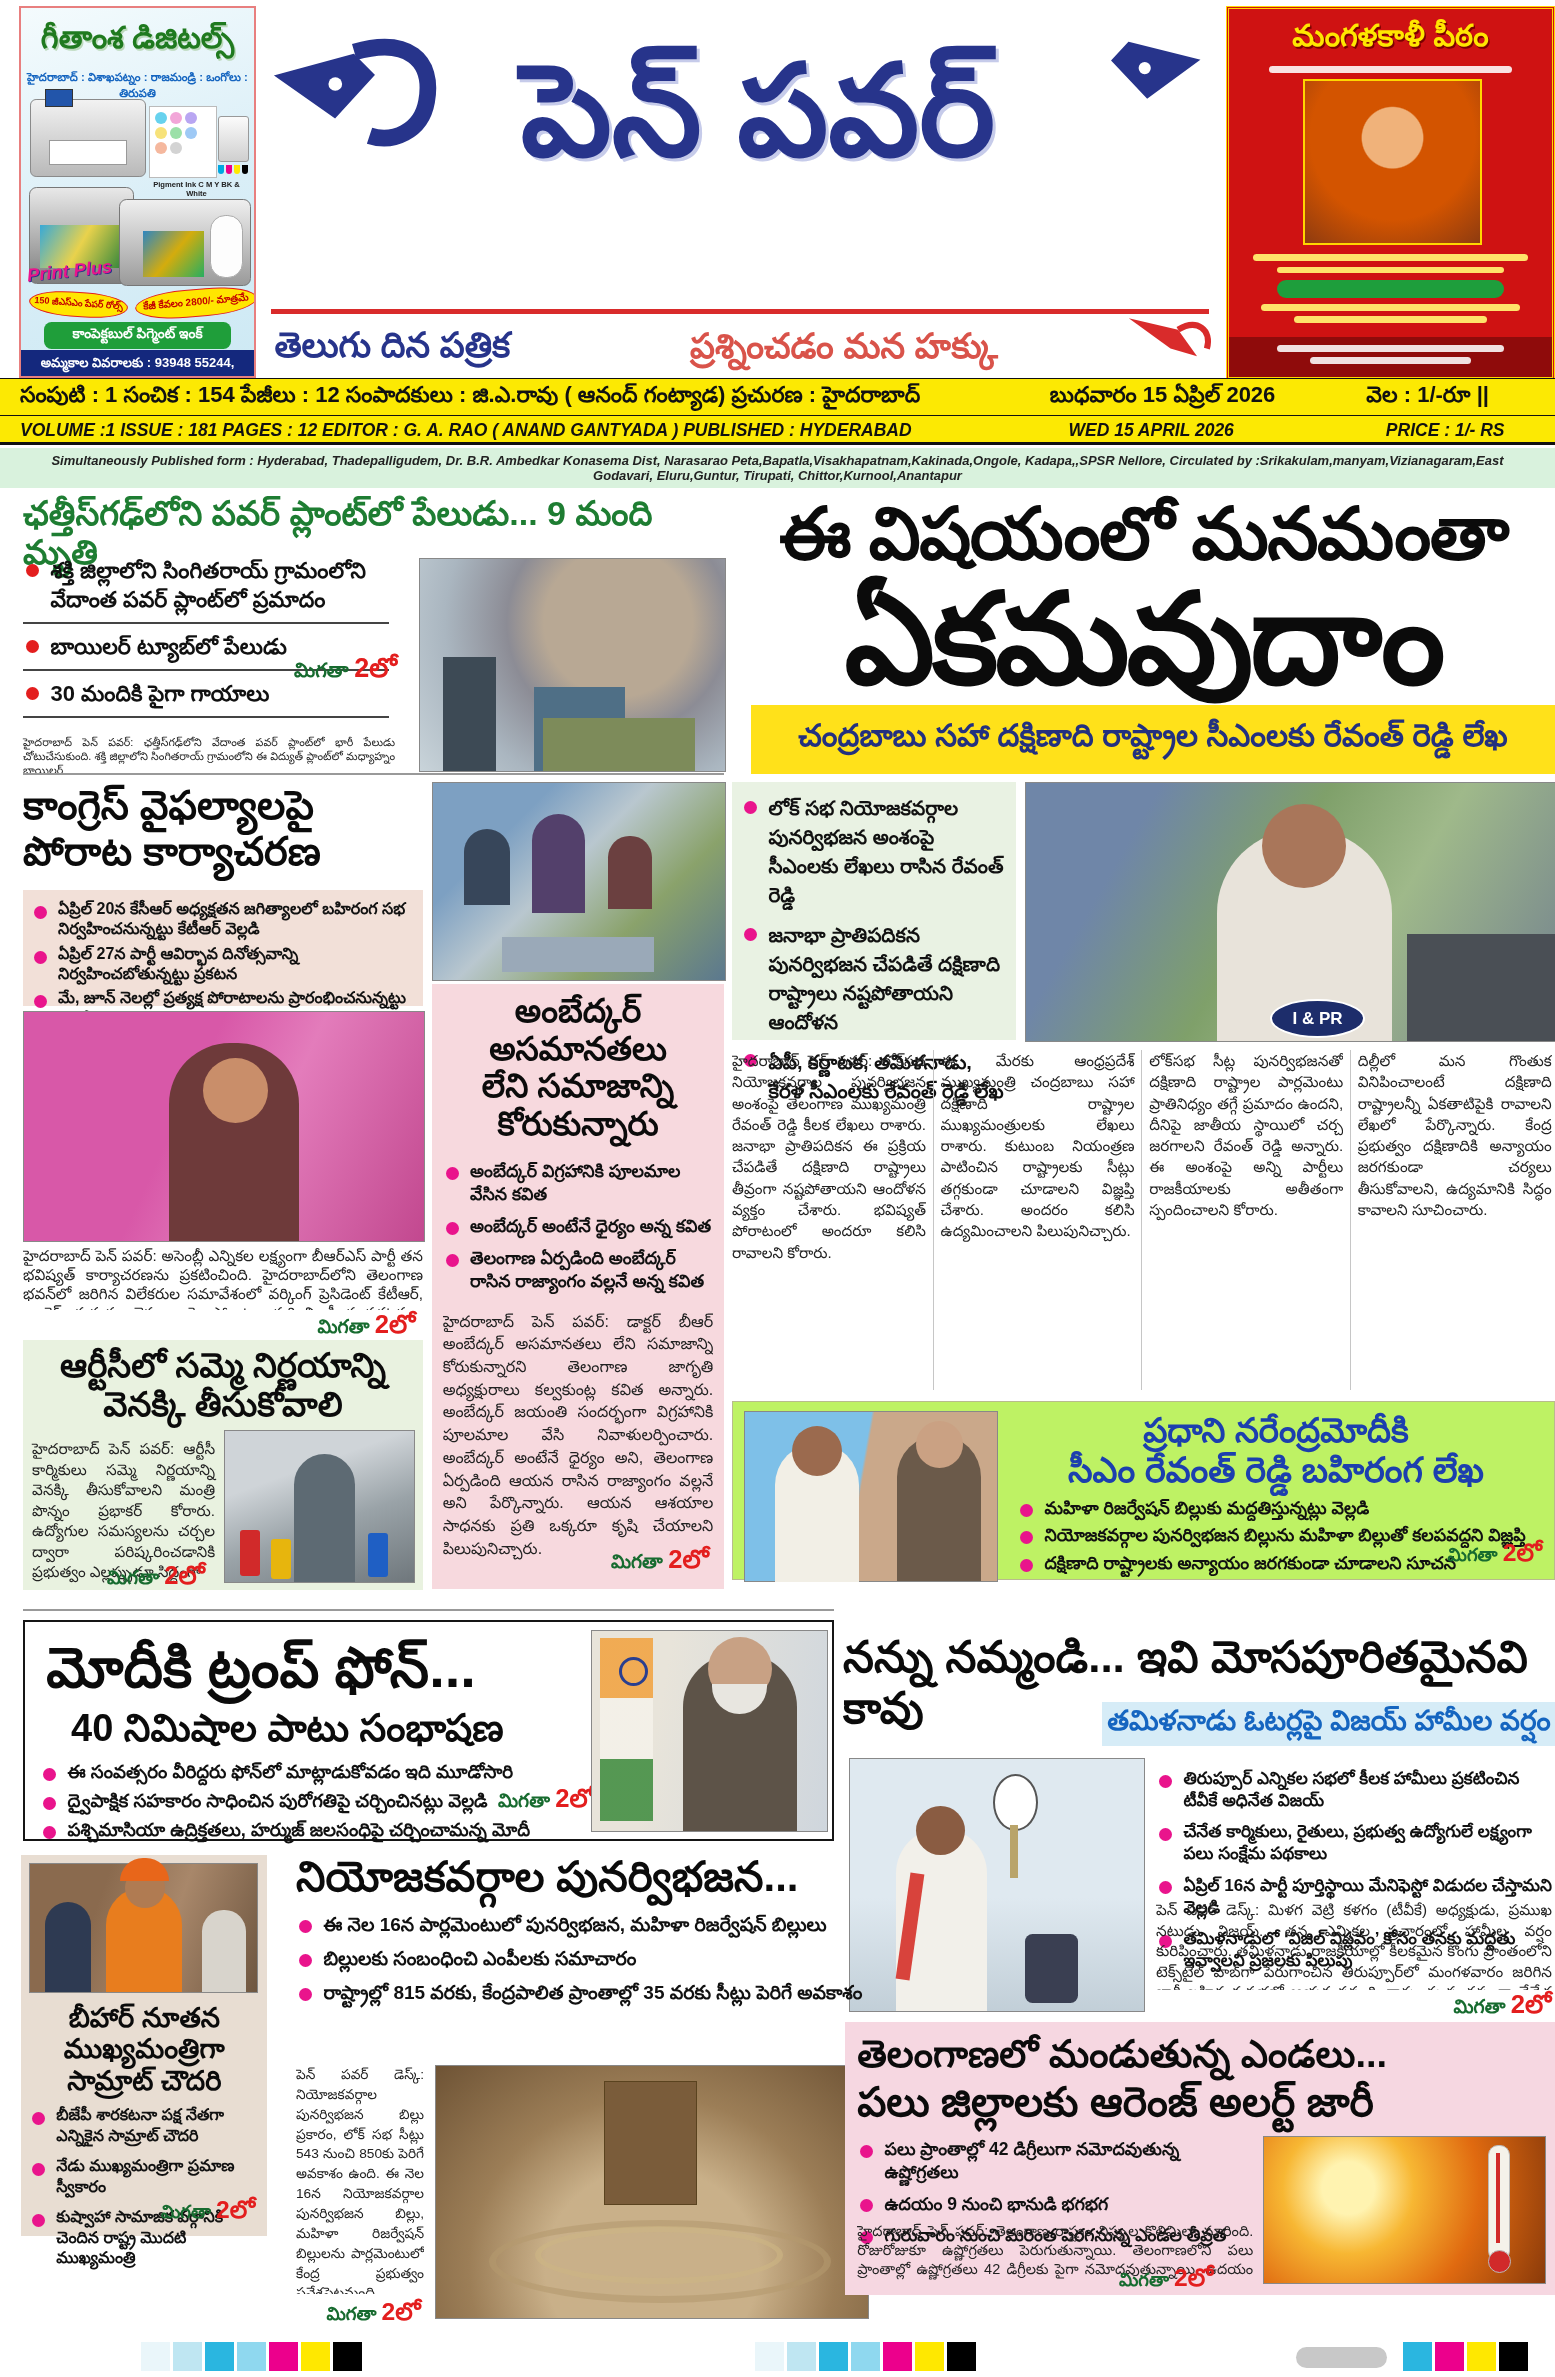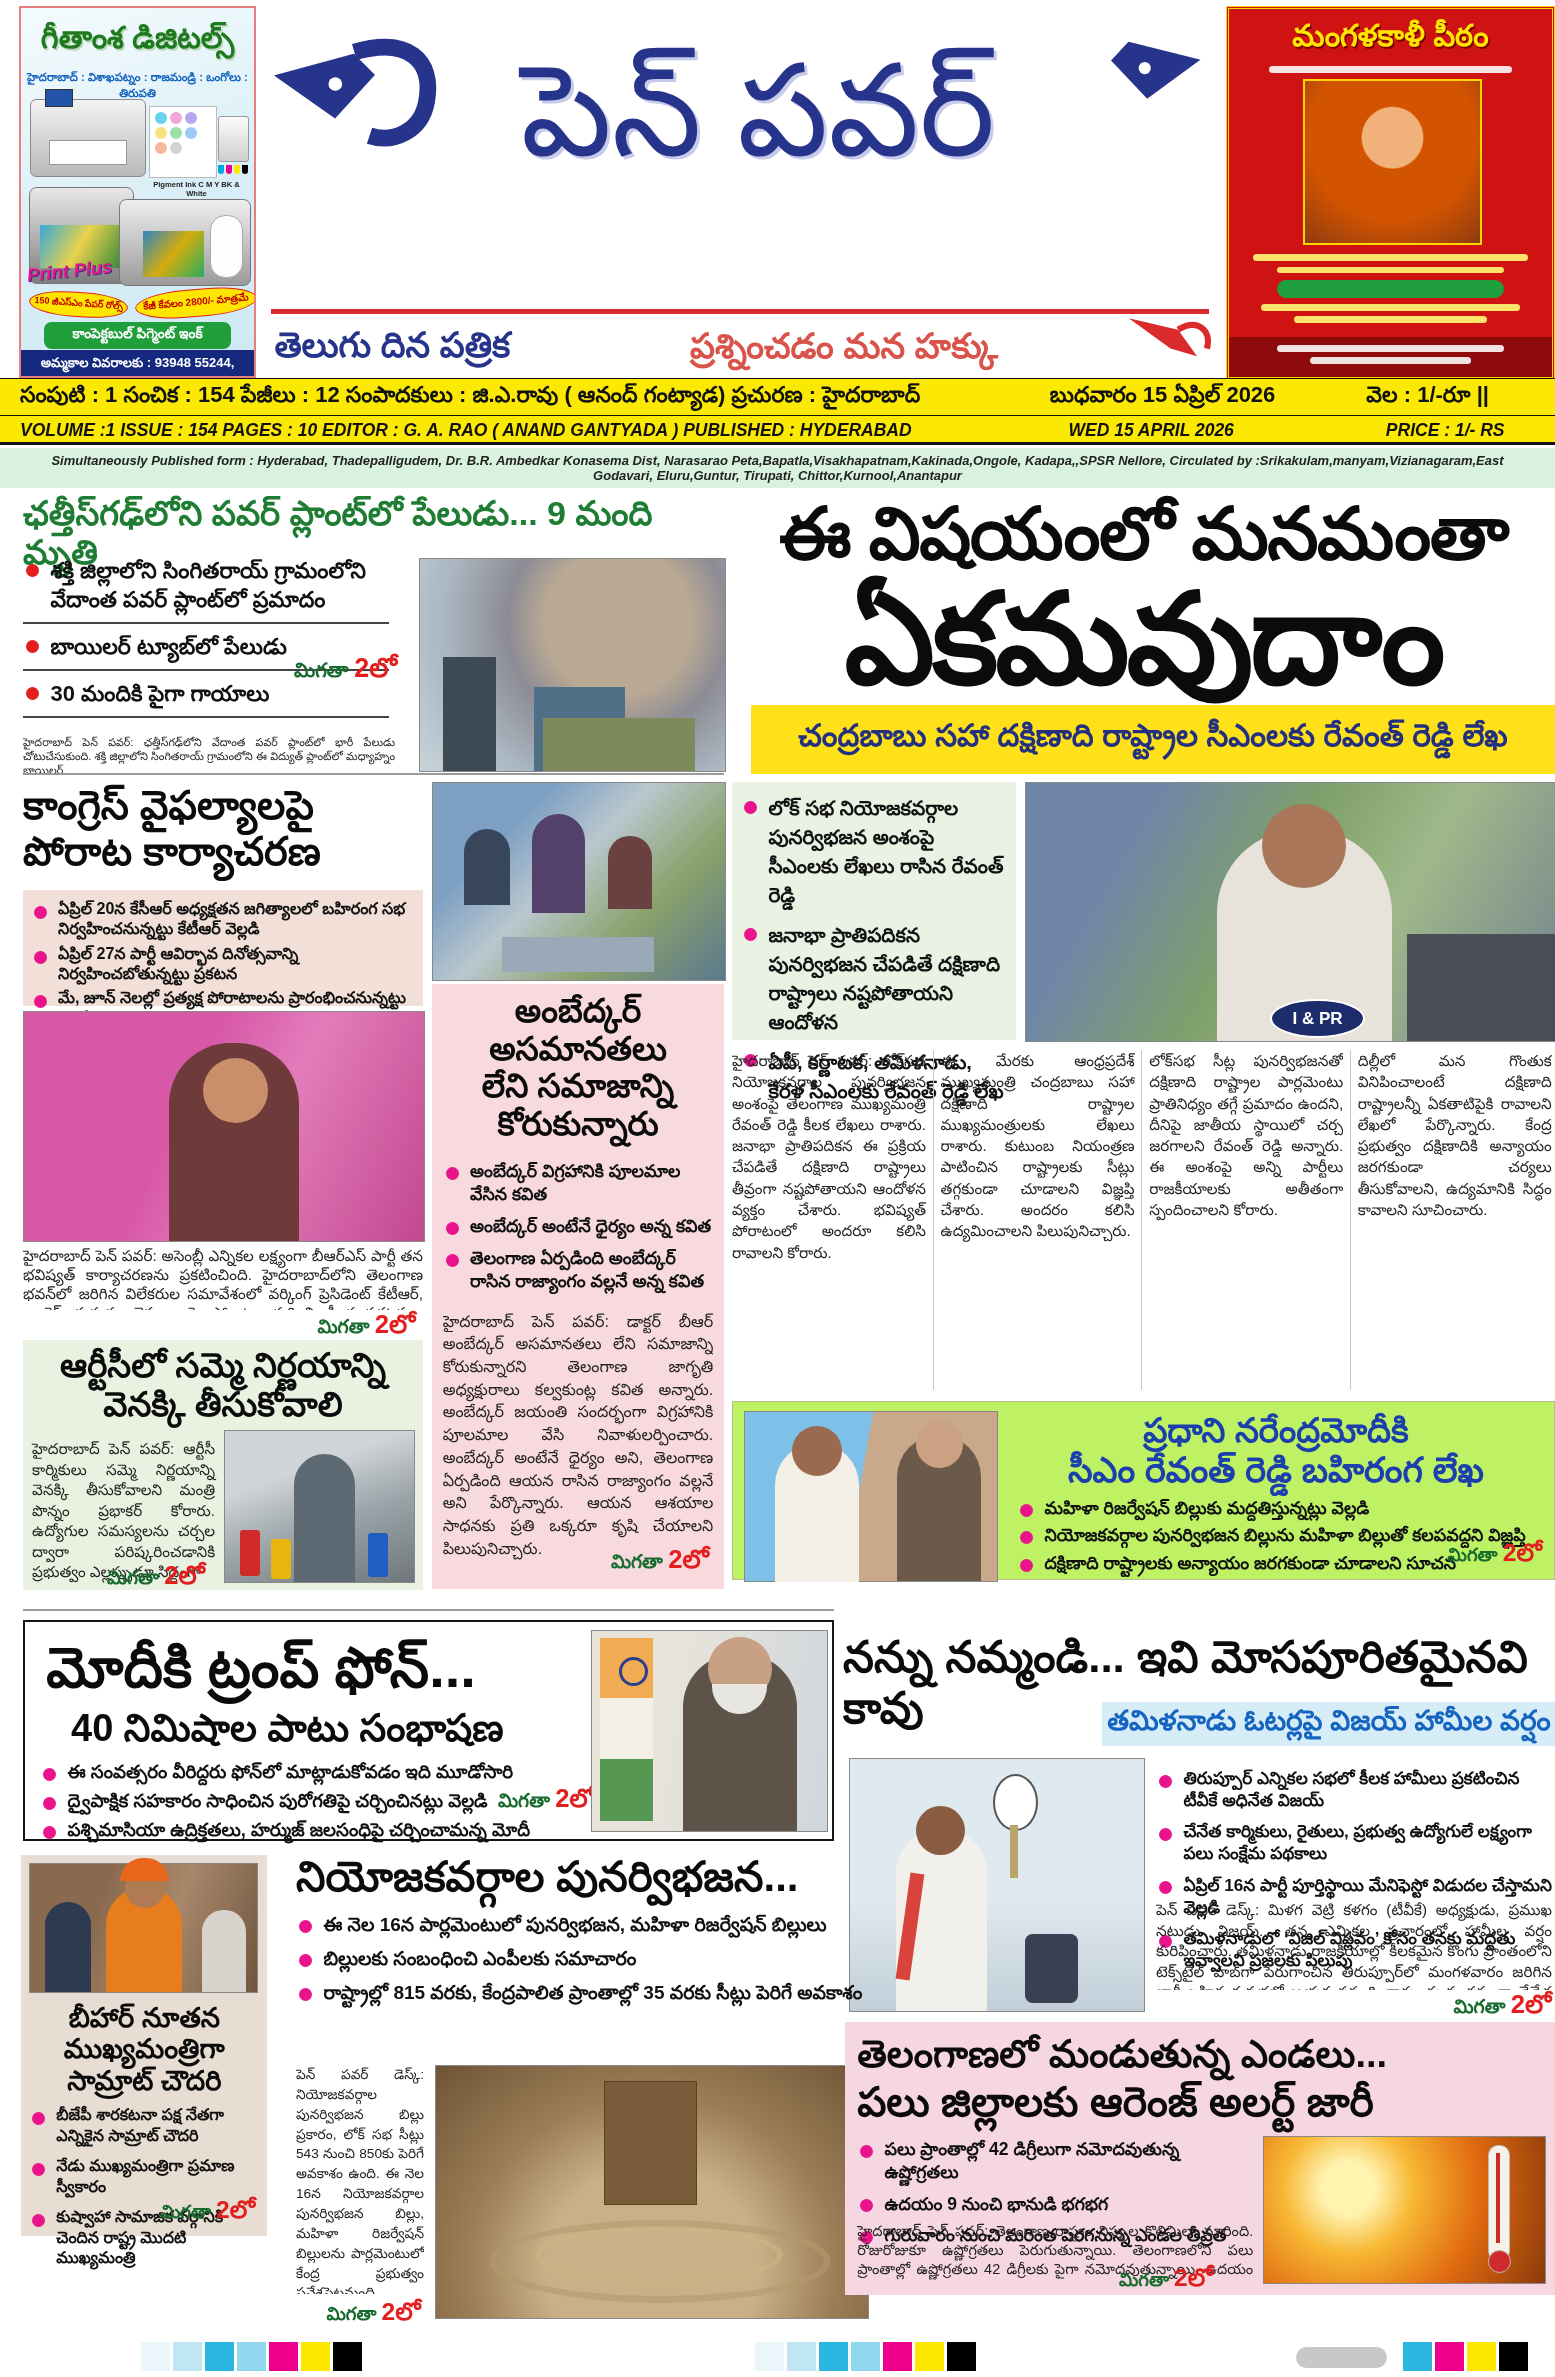--- a/index.html
+++ b/index.html
@@ -78,21 +78,21 @@
     <div class="b" style="left:0;top:342px;width:100%;background:#14287d;color:#fff;font-weight:700;font-size:13px;
                 text-align:center;padding:5.3px 0;">అమ్మకాల వివరాలకు : 93948 55244, 9059465965</div>
   </div>
 
   <div class="b" style="left:263px;top:6.1px;width:957px;height:369px;">
     <svg class="b" style="left:0;top:23px;" width="175" height="145" viewBox="0 0 230 190">
       <path d="M10 60 L120 30 L150 60 L95 120 Z" fill="#27348b" stroke="#fff" stroke-width="4"></path>
       <circle cx="95" cy="72" r="9" fill="#fff"></circle>
       <path d="M120 30 C 190 10, 225 40, 215 95 C 208 135, 170 150, 140 140" fill="none" stroke="#27348b" stroke-width="22"></path>
     </svg>
-    <div class="hdl" style="position:absolute;left:114px;top:30.5px;width:762px;text-align:center;font-size:128px;font-weight:400;
+    <div class="hdl" style="position:absolute;left:114px;top:30.5px;width:762px;text-align:center;font-size:128px;font-weight:700;
                 color:#27348b;text-shadow:3px 3px 0 #c6cbea, -1.5px -1.5px 0 #ffffff;">పెన్ పవర్</div>
     <svg class="b" style="right:7.6px;top:15.2px;" width="130" height="114" viewBox="0 0 170 150">
       <path d="M160 50 L60 25 L35 52 L85 105 Z" fill="#27348b" stroke="#fff" stroke-width="4"></path>
       <circle cx="82" cy="62" r="8" fill="#fff"></circle>
     </svg>
     <div class="b" style="left:7.6px;top:303px;width:938px;height:5.3px;background:#d92b2b;"></div>
     <div class="b hdl" style="left:11.4px;top:319px;font-size:35px;color:#27348b;">తెలుగు దిన పత్రిక</div>
     <div class="b hdl" style="left:427px;top:320px;font-size:35px;color:#d9534a;">ప్రశ్నించడం మన హక్కు</div>
     <svg class="b" style="left:862px;top:297px;" width="91" height="76" viewBox="0 0 120 100">
       <path d="M5 20 L70 35 L95 70 L60 60 Z" fill="#d92b2b"></path>
@@ -120,21 +120,21 @@
 
   <div class="b" style="left:0;top:378px;width:1555px;height:37px;background:#fce903;border-top:1.5px solid #111;
               display:flex;align-items:center;padding:0 20px;box-sizing:border-box;font-size:22px;font-weight:800;">
     <span style="flex:1;">సంపుటి : 1   సంచిక : 154   పేజీలు : 12   సంపాదకులు : జి.ఎ.రావు ( ఆనంద్ గంట్యాడ)   ప్రచురణ : హైదరాబాద్</span>
     <span style="margin-right:91px;">బుధవారం 15 ఏప్రిల్ 2026</span>
     <span style="margin-right:46px;">వెల : 1/-రూ ||</span>
   </div>
   <div class="b" style="left:0;top:415px;width:1555px;height:3.8px;border-top:1.5px solid #111;border-bottom:1.5px solid #111;background:#fce903;"></div>
   <div class="b" style="left:0;top:419px;width:1555px;height:26px;background:#fce903;border-bottom:3.8px solid #111;
               display:flex;align-items:center;padding:0 20px;box-sizing:border-box;font-size:17.5px;font-weight:700;font-style:italic;">
-    <span style="flex:1;">VOLUME :1  ISSUE : 154    PAGES : 10    EDITOR : G. A. RAO ( ANAND GANTYADA )   PUBLISHED : HYDERABAD</span>
+    <span style="flex:1;">VOLUME :1  ISSUE : 181    PAGES : 12    EDITOR : G. A. RAO ( ANAND GANTYADA )   PUBLISHED : HYDERABAD</span>
     <span style="margin-right:152px;">WED 15 APRIL 2026</span>
     <span style="margin-right:30.5px;">PRICE :   1/- RS</span>
   </div>
   <div class="b" style="left:0;top:448px;width:1555px;height:40px;background:#d9f2dd;text-align:center;
               font-size:13px;font-weight:700;font-style:italic;color:#222;padding-top:4.6px;box-sizing:border-box;">
     <div>Simultaneously Published form : Hyderabad, Thadepalligudem, Dr. B.R. Ambedkar Konasema Dist, Narasarao Peta,Bapatla,Visakhapatnam,Kakinada,Ongole, Kadapa,,SPSR Nellore, Circulated by :Srikakulam,manyam,Vizianagaram,East</div>
     <div>Godavari, Eluru,Guntur, Tirupati, Chittor,Kurnool,Anantapur</div>
   </div>
 
   <div class="b" style="left:23px;top:494px;width:701px;height:276px;">

